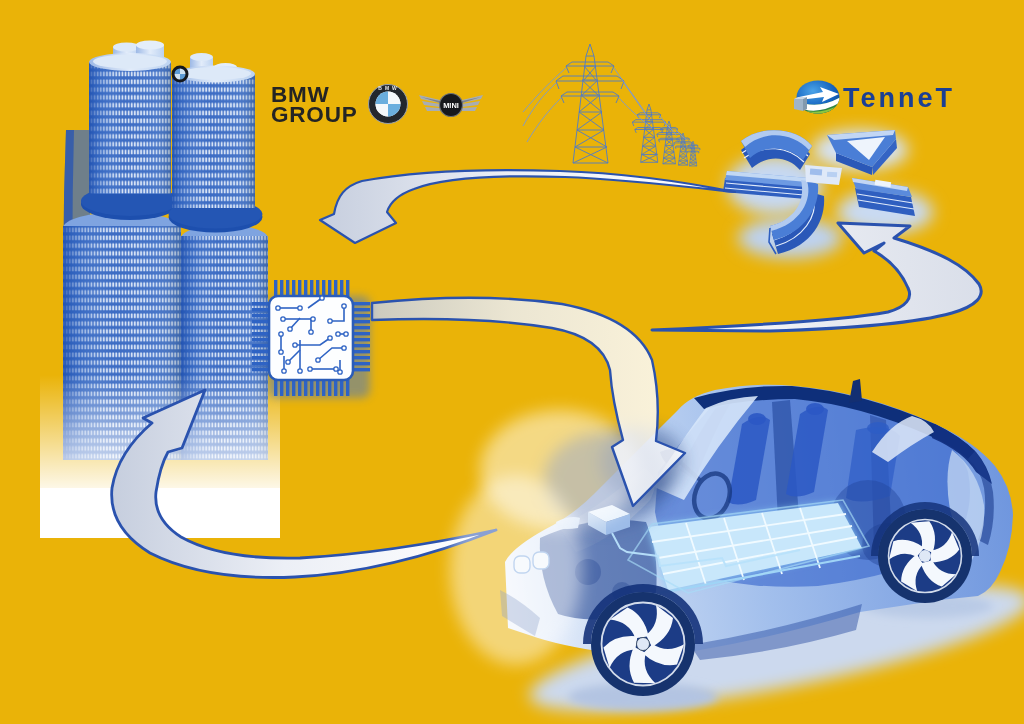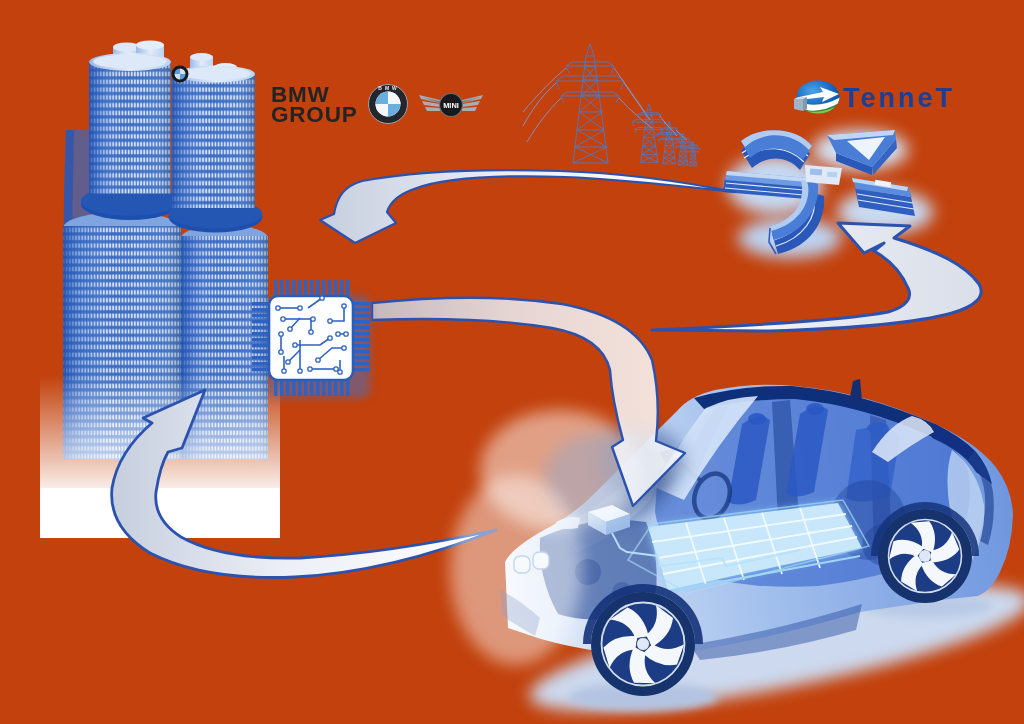--- a/index.html
+++ b/index.html
@@ -1,16 +1,16 @@
 <!DOCTYPE html>
 <html><head>
 <meta charset="utf-8">
 <style>
 html,body{margin:0;padding:0;background:#fff;}
-#stage{position:relative;width:1024px;height:724px;overflow:hidden;background:#c2410c;font-family:"Liberation Sans",sans-serif;}
+#stage{position:relative;width:1024px;height:724px;overflow:hidden;background:#eab308;font-family:"Liberation Sans",sans-serif;}
 </style>
 </head>
 <body>
 <div id="stage">
 <svg width="1024" height="724" viewBox="0 0 1024 724">
 <defs>
 
 <pattern id="win" width="3.1" height="7.8" patternUnits="userSpaceOnUse">
   <rect width="3.1" height="7.8" fill="#3c6cc4"></rect>
   <rect x="0.6" y="1.4" width="1.9" height="4.8" rx="0.5" fill="#d9e4f5"></rect>

